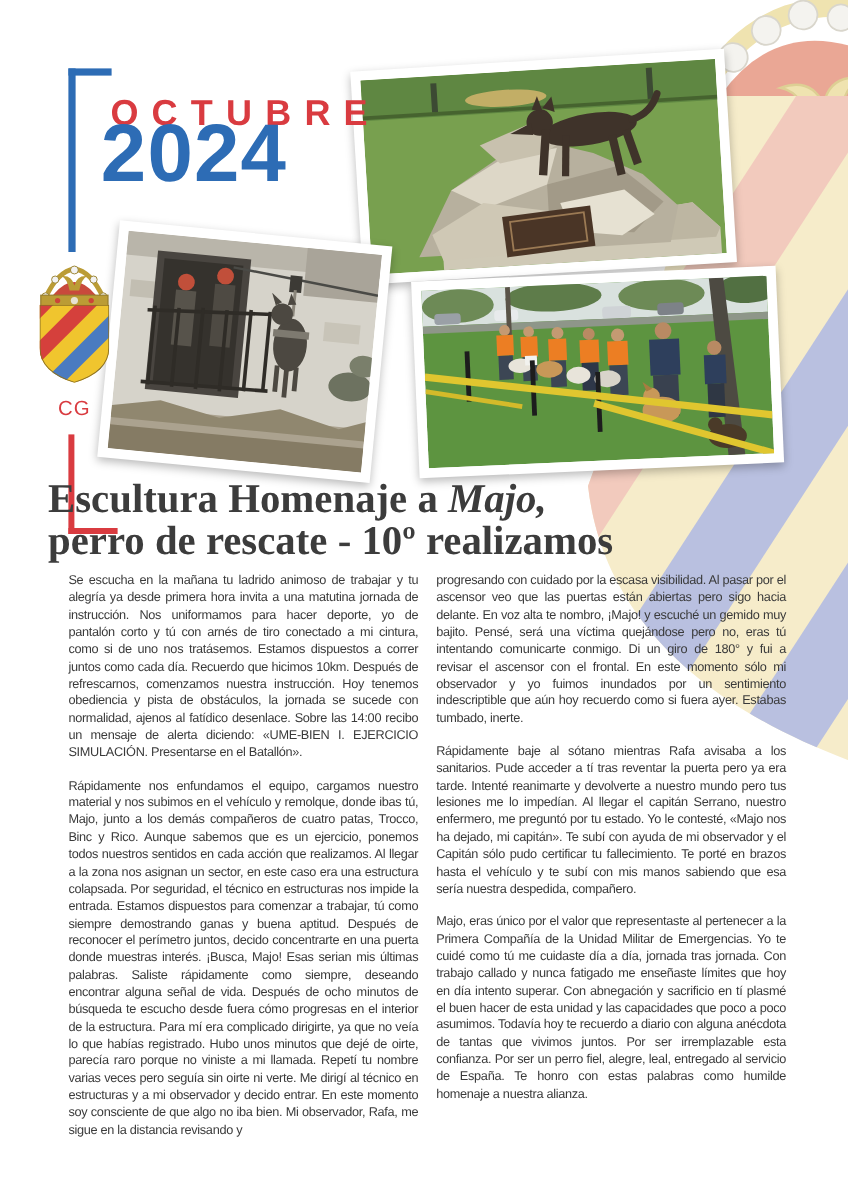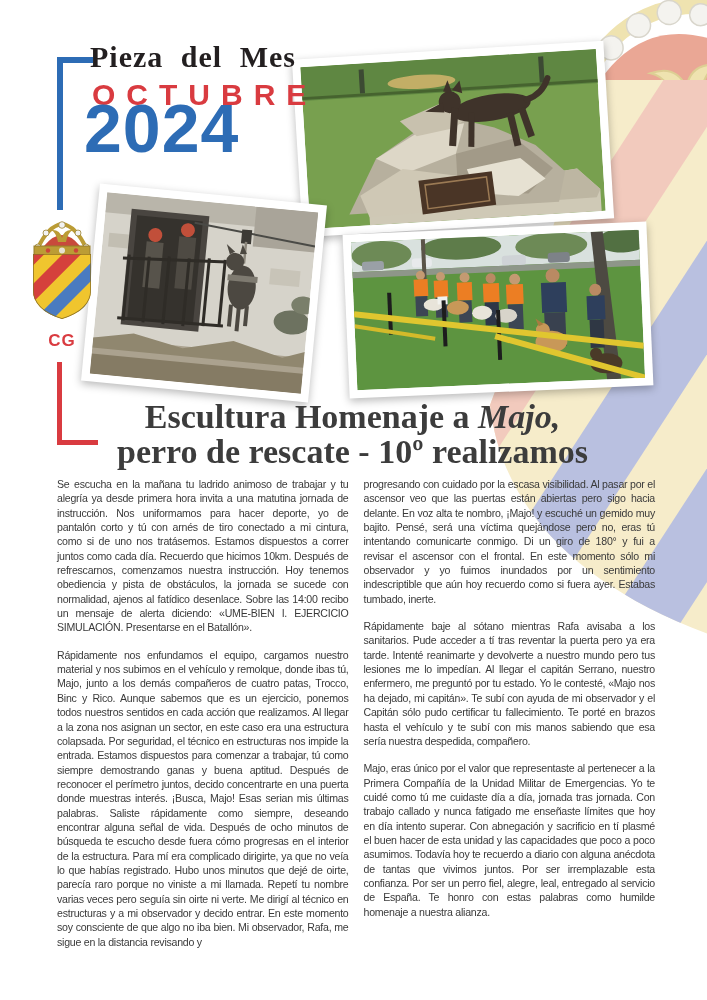--- a/index.html
+++ b/index.html
@@ -23,41 +23,41 @@
     font-weight:bold;font-size:30px;color:#d93b40;letter-spacing:11px;white-space:nowrap;text-align:center;
   }
   .year{
     position:absolute;left:84px;top:96px;z-index:6;
     font-weight:bold;font-size:68px;line-height:0.95;color:#2d6cb5;letter-spacing:1px;white-space:nowrap;
   }
   
   .emblem{position:absolute;left:22px;top:216px;z-index:6;}
   .emblem-initials{
     position:absolute;left:22px;top:331px;width:80px;text-align:center;z-index:6;
-    font-weight:bold;font-size:17px;color:#d93b40;letter-spacing:1px;
+    font-weight:normal;font-size:17px;color:#d93b40;letter-spacing:1px;
   }
   .bracket-red{
     position:absolute;left:57px;top:362px;width:36px;height:78px;
     border-left:5px solid #d93b40;border-bottom:5px solid #d93b40;z-index:6;
   }
   
   .watermark{position:absolute;left:420px;top:-15px;z-index:1;}
   
   .photo{
     position:absolute;background:#fff;padding:8px;
     box-shadow:0 3px 8px rgba(0,0,0,.28);
   }
   .photo svg{display:block;}
   .photo-sculpture{left:297px;top:50px;transform:rotate(-3.5deg);z-index:2;}
   .photo-zipline{left:90px;top:194px;transform:rotate(5.5deg);z-index:3;}
   .photo-ceremony{left:346px;top:228px;transform:rotate(-2.5deg);z-index:4;}
   
   .article-title{
     position:absolute;left:40px;top:399px;width:625px;z-index:6;
-    text-align:center;font-family:"Liberation Serif",serif;font-weight:bold;
+    text-align:left;font-family:"Liberation Serif",serif;font-weight:bold;
     font-size:34px;line-height:35px;color:#3c3c3c;
   }
   .article-title .emph{font-style:italic;}
   
   .columns{
     position:absolute;left:57px;top:477px;width:598px;height:512px;z-index:6;
     display:flex;gap:15px;
   }
   .col{flex:1;min-width:0;}
   .col p{
@@ -112,21 +112,20 @@
           <rect x="84" y="0" width="62" height="760" fill="#f2cabd"></rect>
           <rect x="208" y="0" width="62" height="760" fill="#b9c0e0"></rect>
           <rect x="332" y="0" width="62" height="760" fill="#b9c0e0"></rect>
           <rect x="456" y="0" width="62" height="760" fill="#b9c0e0"></rect>
         </g>
       </g>
     </svg>
   </div>
 
   <div class="bracket-blue"></div>
-  <div class="kicker">Pieza del Mes</div>
   <div class="month">OCTUBRE</div>
   <div class="year">2024</div>
 
   <div class="emblem">
     <svg width="80" height="114" viewBox="0 0 80 114">
       <defs>
         <clipPath id="sshield">
             <path d="M11,38 L69,38 L69,74 Q69,94 40,103 Q11,94 11,74 Z"></path>
           </clipPath>
       </defs>

